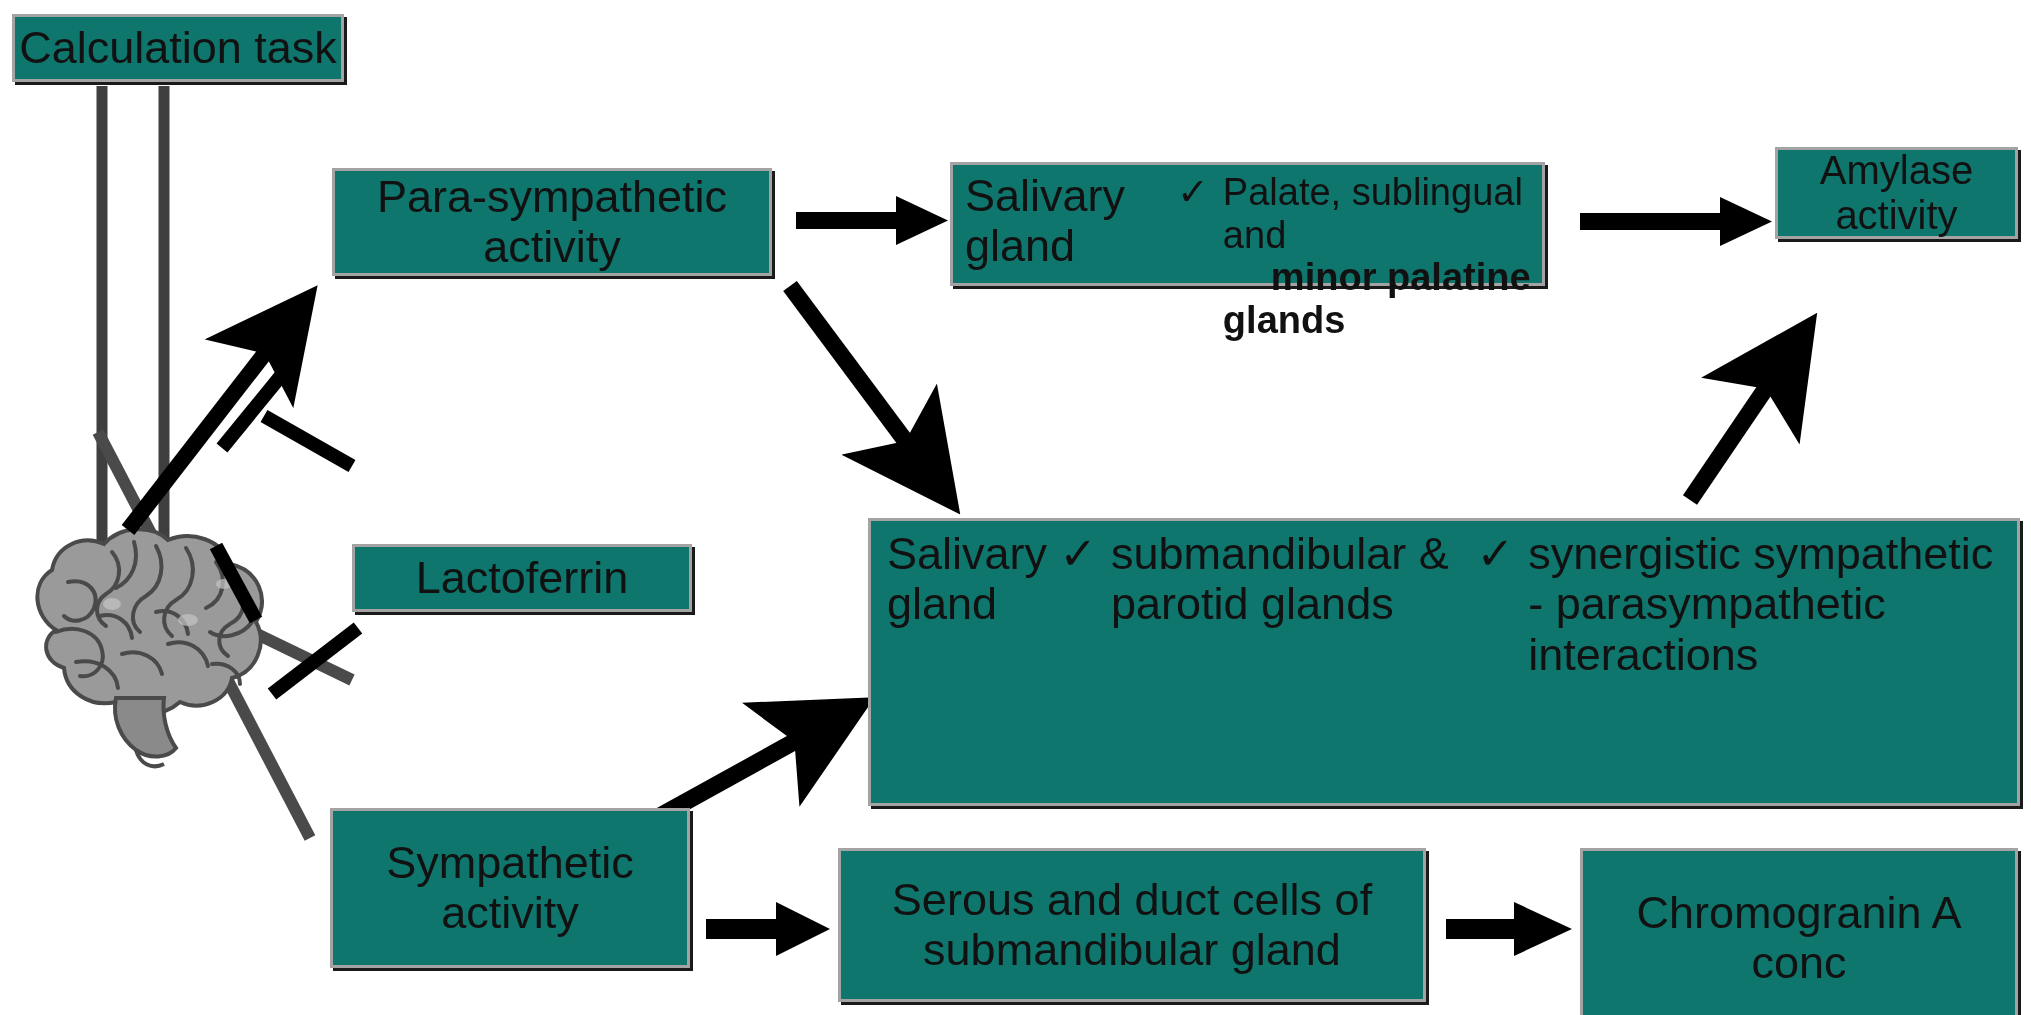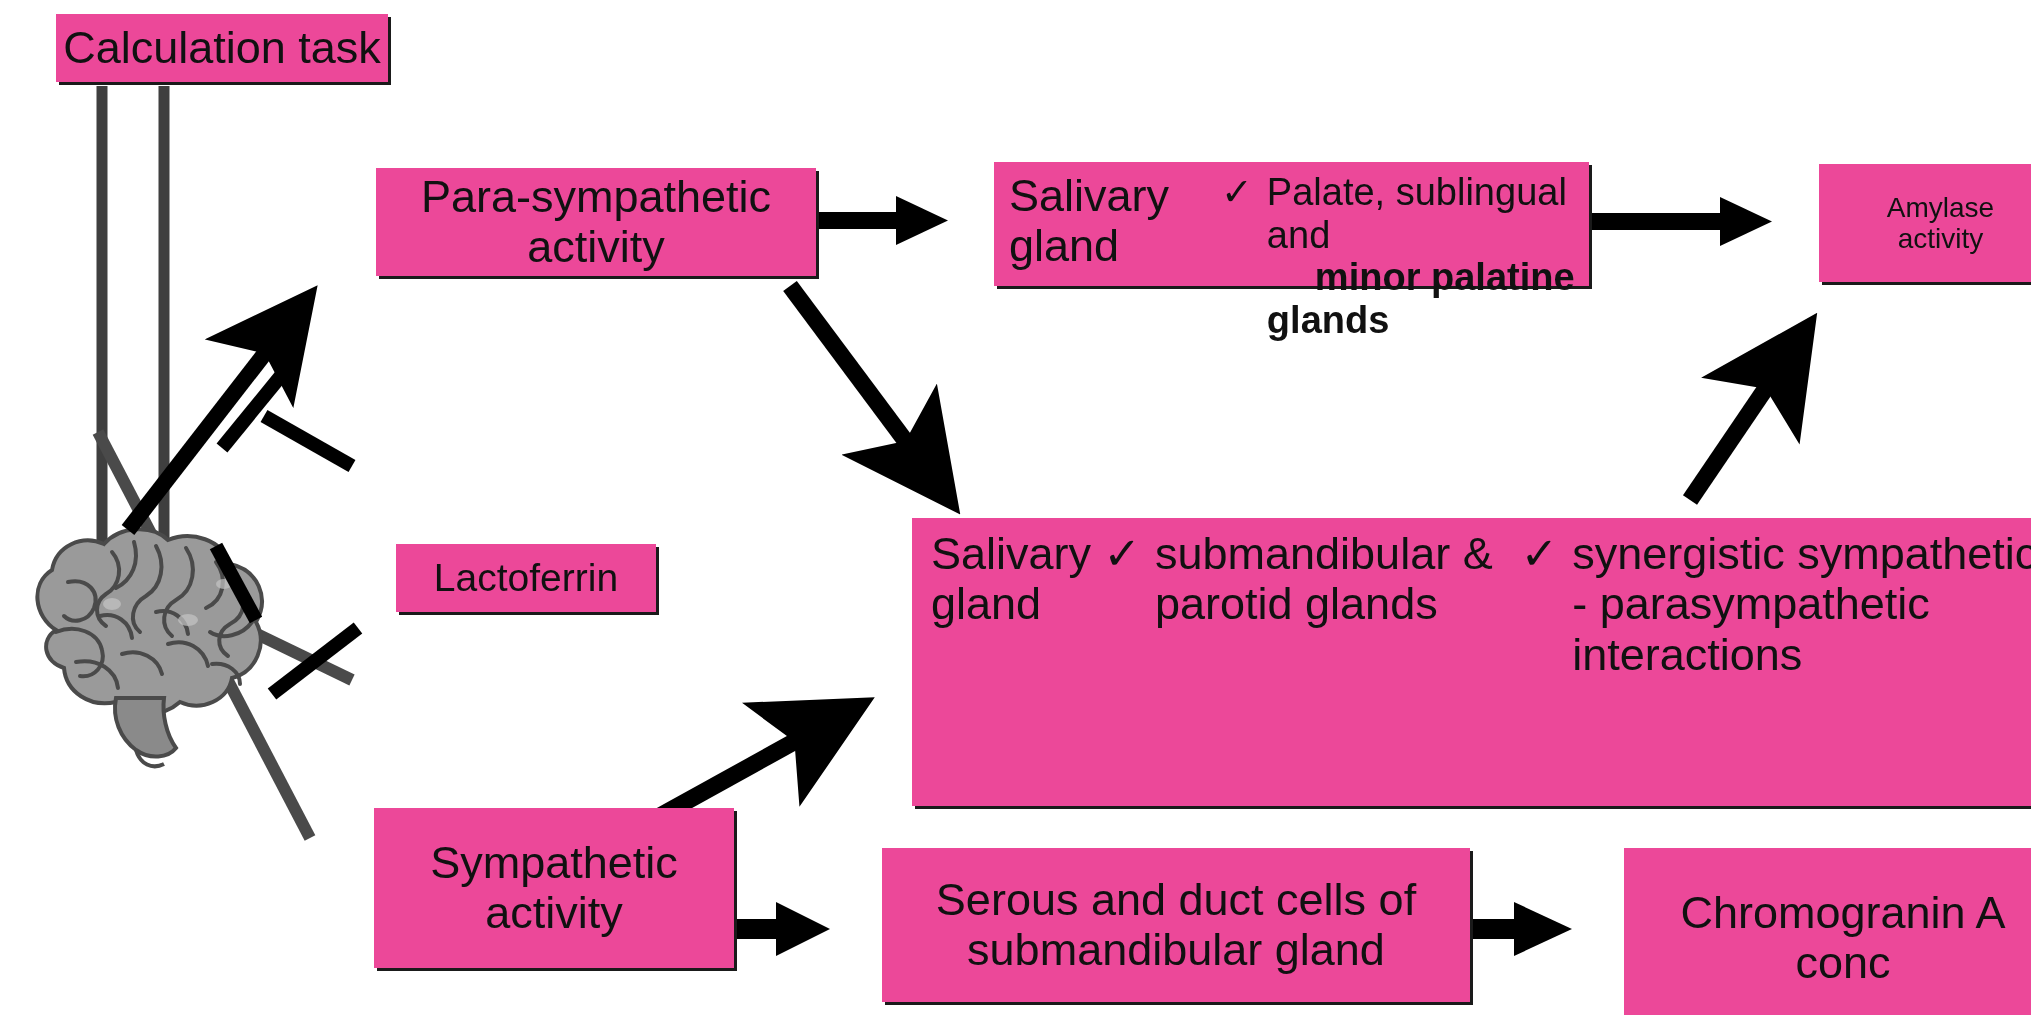--- a/index.html
+++ b/index.html
@@ -1,32 +1,32 @@
 <!DOCTYPE html>
 <html><head>
 <meta charset="utf-8">
 <style>
   html,body{margin:0;padding:0;background:#ffffff;}
   body{font-family:"Liberation Sans","DejaVu Sans",sans-serif;}
   #stage{position:relative;width:2031px;height:1015px;background:#ffffff;overflow:hidden;}
   svg.layer{position:absolute;left:0;top:0;width:2031px;height:1015px;pointer-events:none;}
 
-  .node{position:absolute;box-sizing:border-box;background:#ec4899;
-        border:3px solid #ec4899;box-shadow:3px 3px 0 0 #1a1a1a;
-        color:#111111;line-height:1.12;margin-left:44px;}
+  .node{position:absolute;box-sizing:border-box;background:#0f766e;
+        border:3px solid #a3a3a3;box-shadow:3px 3px 0 0 #1a1a1a;
+        color:#111111;line-height:1.12;}
   .node .ctr{display:flex;flex-direction:column;align-items:center;justify-content:center;
              width:100%;height:100%;text-align:center;}
   .node .lft{display:flex;flex-direction:row;align-items:flex-start;justify-content:center;
              width:100%;height:100%;text-align:left;}
 
   #n-calc{left:12px;top:14px;width:332px;height:68px;font-size:45px;}
   #n-para{left:332px;top:168px;width:440px;height:108px;font-size:45px;}
   #n-saliv1{left:950px;top:162px;width:595px;height:124px;font-size:38px;padding:6px 0 0 12px;}
-  #n-amyl{left:1775px;top:164px;width:243px;height:118px;font-size:28px;}
-  #n-lacto{left:352px;top:544px;width:260px;height:68px;font-size:39px;}
+  #n-amyl{left:1775px;top:147px;width:243px;height:92px;font-size:40px;}
+  #n-lacto{left:352px;top:544px;width:340px;height:68px;font-size:45px;}
   #n-saliv2{left:868px;top:518px;width:1152px;height:288px;font-size:45px;padding:8px 0 0 16px;}
   #n-symp{left:330px;top:808px;width:360px;height:160px;font-size:45px;}
   #n-serous{left:838px;top:848px;width:588px;height:154px;font-size:45px;}
   #n-chrom{left:1580px;top:848px;width:438px;height:180px;font-size:45px;}
 
   .hdr{font-size:45px;}
   .bullet{display:flex;align-items:flex-start;gap:14px;}
   .chk{flex:0 0 auto;}
   .sm{font-size:38px;}
   .ind{padding-left:48px;font-weight:bold;}

